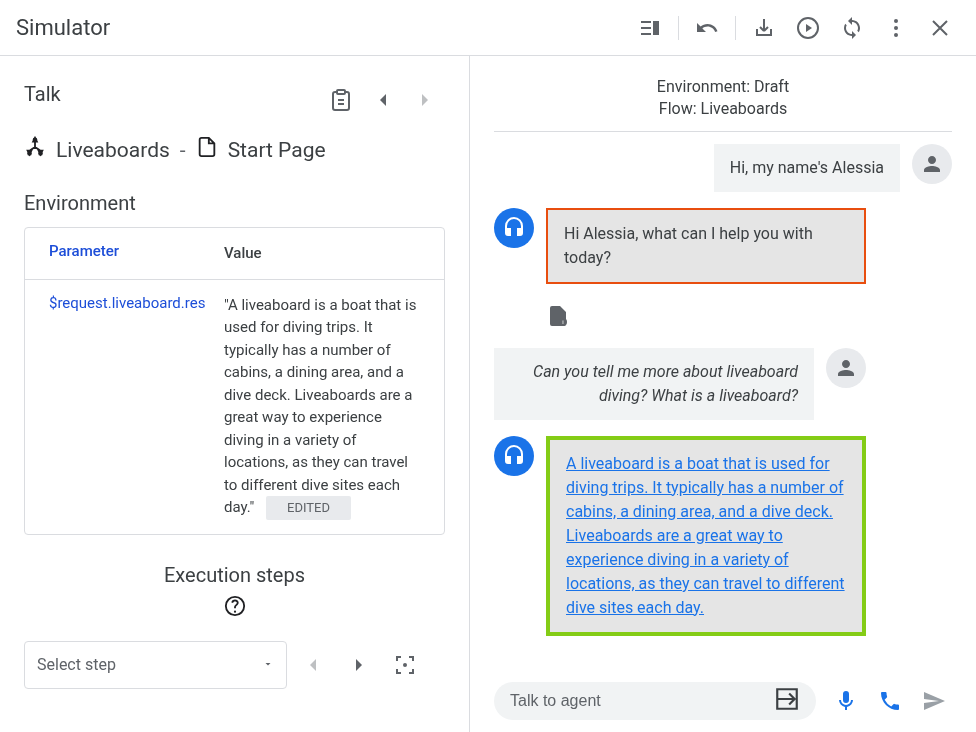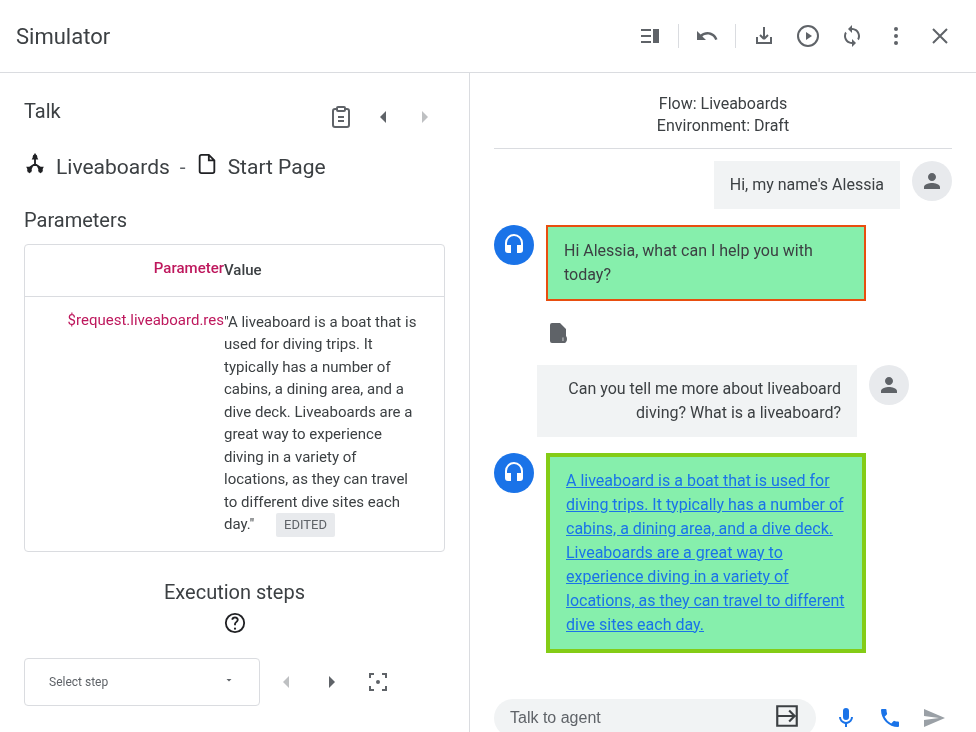--- a/index.html
+++ b/index.html
@@ -9,21 +9,21 @@
     }
     body {
       font-family: 'Google Sans', Roboto, Arial, sans-serif;
       color: #202124;
       background: #fff;
       width: 976px;
       height: 732px;
       overflow: hidden;
     }
     .top-bar {
-      height: 73px;
+      height: 56px;
       display: flex;
       align-items: center;
       justify-content: space-between;
       padding: 0 16px;
       border-bottom: 1px solid #dadce0;
     }
     .title {
       font-size: 22px;
       font-weight: 400;
       color: #3c4043;
@@ -116,65 +116,64 @@
     }
     .params-table-row {
       display: flex;
       padding: 14px 24px;
       font-size: 15px;
     }
     .col-param {
       width: 175px;
       overflow: hidden;
       white-space: nowrap;
-      color: #be185d;
-      text-align: right;
+      color: #1d4ed8;
     }
     .col-value {
       flex: 1;
       color: #3c4043;
       line-height: 1.5;
     }
     .edited-badge {
       display: inline-block;
       background: #e8eaed;
       color: #5f6368;
       font-size: 13px;
-      padding: 2px 8px;
-      margin-left: 18px;
+      padding: 2px 21px;
+      margin-left: 8px;
       border-radius: 2px;
     }
     .exec-header {
       display: flex;
       align-items: center;
       gap: 8px;
       margin-bottom: 20px;
       flex-direction: column;
     }
     .exec-header h2 {
       font-size: 20px;
       font-weight: 400;
       color: #3c4043;
     }
     .exec-controls {
       display: flex;
       align-items: center;
       gap: 6px;
     }
     .select-step {
-      width: 236px;
+      width: 263px;
       height: 48px;
       border: 1px solid #dadce0;
       border-radius: 4px;
-      padding: 0 24px;
+      padding: 0 12px;
       display: flex;
       align-items: center;
       justify-content: space-between;
       color: #5f6368;
-      font-size: 12px;
+      font-size: 16px;
       cursor: pointer;
     }
     .env-info {
       text-align: center;
       padding: 20px 0 10px;
       font-size: 16px;
       color: #3c4043;
       line-height: 1.4;
       border-bottom: 1px solid #dadce0;
       margin: 0 24px;
@@ -183,21 +182,22 @@
       flex: 1;
       overflow-y: auto;
       padding: 0 24px 16px;
     }
     .msg-row {
       display: flex;
       margin-top: 16px;
       gap: 12px;
     }
     .msg-row.user {
-      justify-content: center;
+      justify-content: flex-start;
+      font-style: italic;
     }
     .msg-row.agent {
       justify-content: flex-start;
     }
     .avatar {
       width: 40px;
       height: 40px;
       border-radius: 50%;
       display: flex;
       align-items: center;
@@ -218,21 +218,21 @@
       font-size: 16px;
       line-height: 1.5;
       max-width: 320px;
     }
     .bubble.user {
       background: #f1f3f4;
       color: #3c4043;
       text-align: right;
     }
     .bubble.agent {
-      background: #86efac;
+      background: #e5e5e5;
       color: #3c4043;
     }
     .highlighted {
       border: 2px solid #e84e0f;
     }
     .highlighted-blue {
       border: 4px solid #84cc16;
       color: #1a73e8 !important;
       text-decoration: underline;
     }
@@ -374,21 +374,21 @@
       <span class="breadcrumb-sep">-</span>
       <span>
         <svg width="22" height="22" viewBox="0 0 24 24">
             <path fill="none" stroke="#202124" stroke-width="2" d="M14 2H6a2 2 0 00-2 2v16a2 2 0 002 2h12a2 2 0 002-2V8l-6-6zM14 2v6h6"></path>
           </svg>
       </span>
       <span>Start Page</span>
     </div>
 
     <div class="params-section">
-      <div class="section-header">Parameters</div>
+      <div class="section-header">Environment</div>
       <div class="params-table">
         <div class="params-table-header">
           <div class="col-param">Parameter</div>
           <div class="col-value">Value</div>
         </div>
         <div class="params-table-row">
           <div class="col-param">$request.liveaboard.res</div>
           <div class="col-value">
             <span>"A liveaboard is a boat that is used for diving trips. It typically has a number of cabins, a dining area, and a dive deck. Liveaboards are a great way to experience diving in a variety of locations, as they can travel to different dive sites each day."</span>
             <span class="edited-badge">EDITED</span>
@@ -430,22 +430,22 @@
         <svg viewBox="0 0 24 24">
             <path fill="none" stroke="currentColor" stroke-width="2" d="M4 8V4h4M20 8V4h-4M4 16v4h4M20 16v4h-4"></path>
             <circle cx="12" cy="12" r="2" fill="currentColor"></circle>
           </svg>
       </button>
     </div>
   </div>
 
   <div class="right-panel">
     <div class="env-info">
+      <div>Environment: Draft</div>
       <div>Flow: Liveaboards</div>
-      <div>Environment: Draft</div>
     </div>
 
     <div class="chat-area">
       <div class="user-msg-first">
         <div class="bubble user">Hi, my name's Alessia</div>
         <div class="avatar user">
           <svg width="24" height="24" viewBox="0 0 24 24">
               <path fill="currentColor" d="M12 12c2.21 0 4-1.79 4-4s-1.79-4-4-4-4 1.79-4 4 1.79 4 4 4zm0 2c-2.67 0-8 1.34-8 4v2h16v-2c0-2.66-5.33-4-8-4z"></path>
             </svg>
         </div>

